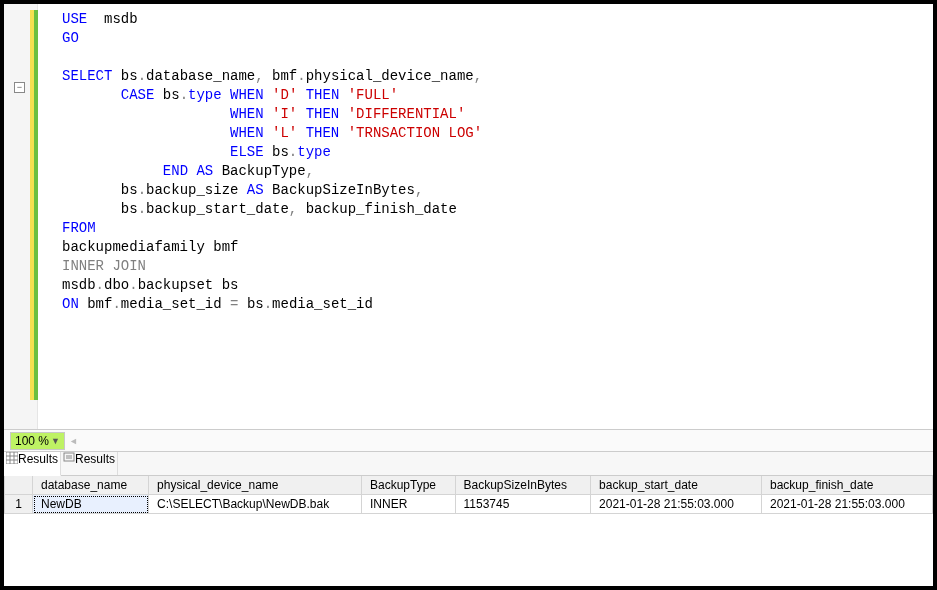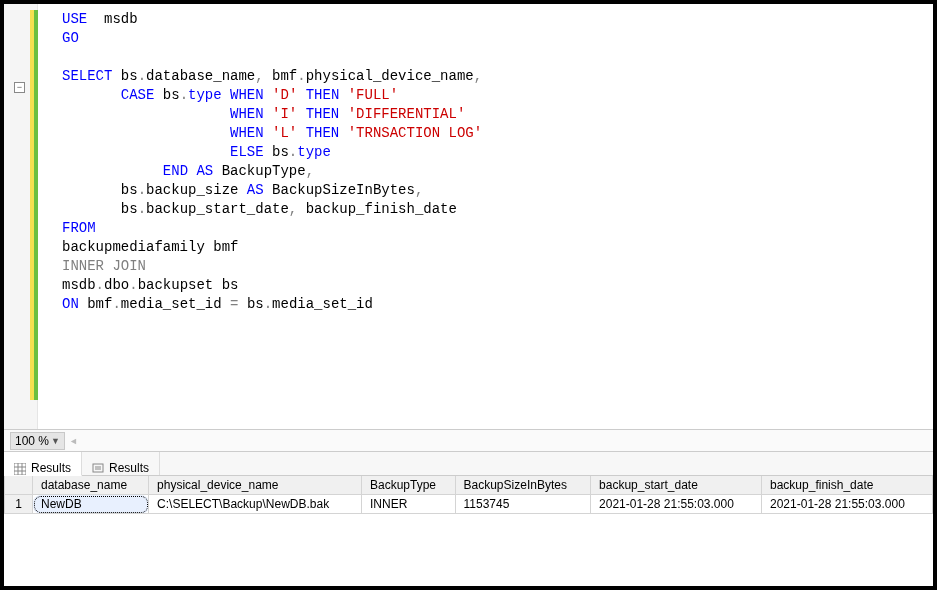--- a/index.html
+++ b/index.html
@@ -83,39 +83,38 @@
     border-bottom: 1px solid #ccc;
     padding: 0 6px;
     gap: 4px;
     background: #fafafa;
   }
   .zoom-bar .combo {
     display: flex;
     align-items: center;
     gap: 2px;
     border: 1px solid #c8c8c8;
-    background: #e5e5e5;
+    background: #bef264;
     padding: 0 4px;
     height: 18px;
   }
   .zoom-bar .chev {
     font-size: 9px;
     color: #555;
   }
   .tabs {
     display: flex;
     height: 24px;
     border-bottom: 1px solid #ccc;
     background: #f7f7f7;
   }
   .tab {
     display: flex;
-    align-items: flex-end;
-    gap: 5px;
-    padding: 0 10px;
+    align-items: flex-start;
+    padding: 0 2px;
     border-right: 1px solid #ddd;
     cursor: pointer;
   }
   .tab.active {
     background: #fff;
     border-bottom: 1px solid #fff;
     margin-bottom: -1px;
   }
   .icon-grid {
     width: 12px; height: 12px;
@@ -145,21 +144,20 @@
   }
   table.results th.rownum, table.results td.rownum {
     background: #f0f0f0;
     width: 28px;
     text-align: center;
   }
   td.selected {
     background: #e8f0fe;
     outline: 1px dotted #000;
     outline-offset: -2px;
-    border-radius: 8px;
   }
 </style>
 </head>
 <body>
 
 <div class="window">
 
   <div class="editor-area">
     <div class="gutter">
       <div class="gutter-bar-yellow"></div>

